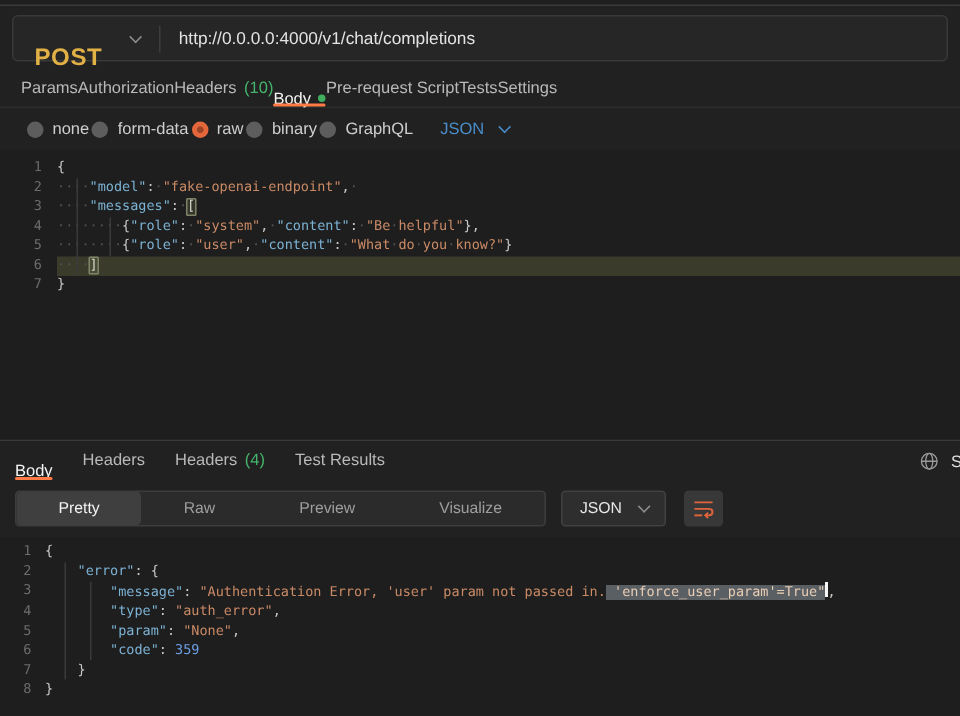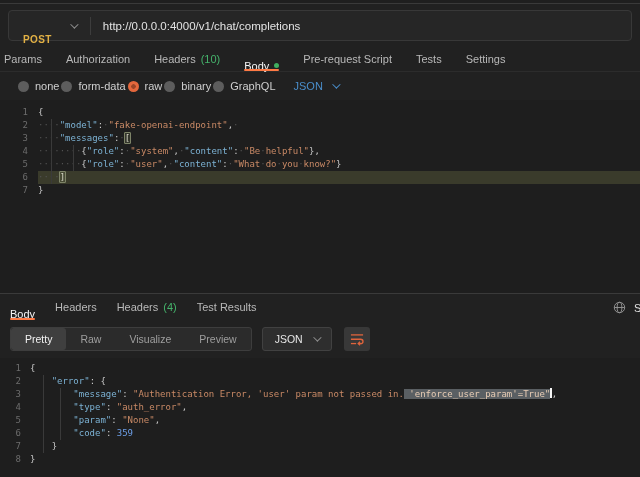--- a/index.html
+++ b/index.html
@@ -5,29 +5,29 @@
   * { margin:0; padding:0; box-sizing:border-box; }
   html,body { width:640px; height:477px; overflow:hidden; }
   body { background:#212121; font-family:"Liberation Sans", sans-serif; color:#cfcfcf; }
   .app { width:640px; height:477px; display:flex; flex-direction:column; }
   .top-strip { height:4px; background:#1f1f1f; border-bottom:1px solid #3a3a3a; }
 
   
   .url-bar { margin:6px 8px 5px; height:31px; background:#262626; border:1px solid #383838;
              border-radius:4px; display:flex; align-items:center; }
   .method { display:flex; align-items:center; gap:18px; padding:0 14px 0 14px; cursor:pointer; }
-  .method-label { color:#e2b145; font-size:10px; font-weight:bold; letter-spacing:.4px;margin-top:27px; }
+  .method-label { color:#e2b145; font-size:16px; font-weight:bold; letter-spacing:.4px;margin-top:27px; }
   .chev { width:6px; height:6px; border-right:1.5px solid #8f8f8f; border-bottom:1.5px solid #8f8f8f;
           transform:rotate(45deg) translateY(-2px); display:inline-block; }
   .chev.blue { border-color:#4a8ecb; }
   .vdiv { width:1px; height:18px; background:#3d3d3d; margin-right:12px; }
   .url { font-size:11.5px; color:#e3e3e3; flex:1; white-space:nowrap; overflow:hidden; }
 
   
-  .tabs { display:flex; align-items:stretch; gap:24px; padding:0 4px; height:26px; }
+  .tabs { display:flex; align-items:stretch; padding:0 14px; height:26px; }
   .req-tabs { border-bottom:1px solid #2c2c2c; }
   .tab { position:relative; display:flex; align-items:center; gap:5px; font-size:11px;
          color:#b9b9b9; cursor:pointer; white-space:nowrap; }
   .tab.active { color:#f5f5f5;margin-top:14px; }
   .tab.active::after { content:""; position:absolute; left:0; right:0; bottom:0; height:2px;
                        background:#ff7a45; border-radius:2px; }
   .count { color:#45b36b; font-size:11px; }
   .gdot { width:5px; height:5px; border-radius:50%; background:#3fae5f; display:inline-block; }
 
   
@@ -72,21 +72,21 @@
                    background:#212121; }
   .resp-tabs-row { height:27px; display:flex; align-items:stretch; }
   .resp-tabs { gap:20px; padding:0 10px; flex:1; }
   .resp-meta { display:flex; align-items:center; gap:8px; padding-right:0; }
   .globe { display:flex; align-items:center; cursor:pointer; }
   .status-clip { width:6px; overflow:hidden; font-size:11px; color:#e0e0e0; white-space:nowrap; }
 
   .toolbar { height:24px; margin:6px 10px 7px; display:flex; align-items:center; gap:10px; }
   .segmented { display:flex; align-items:stretch; height:24px; background:#2b2b2b;
                border:1px solid #3d3d3d; border-radius:3px; overflow:hidden; }
-  .seg { display:flex; align-items:center; padding:0 14px; font-size:10.5px; color:#9e9e9e;
+  .seg { display:flex; align-items:center; padding:0 28px; font-size:10.5px; color:#9e9e9e;
          cursor:pointer; }
   .seg.active { background:#3f3f3f; color:#f2f2f2; border-radius:3px; }
   .json-btn { display:flex; align-items:center; gap:10px; height:24px; padding:0 12px;
               background:#2e2e2e; border:1px solid #414141; border-radius:3px; cursor:pointer; }
   .json-btn span:first-child { font-size:10.5px; color:#e8e8e8; }
   .wrap-btn { width:26px; height:24px; background:#383838; border-radius:3px; display:flex;
               align-items:center; justify-content:center; cursor:pointer; margin-left:2px; }
 </style>
 </head>
 <body>
@@ -221,22 +221,22 @@
           </svg>
         </span>
         <span class="status-clip">S</span>
       </div>
     </div>
 
     <div class="toolbar">
       <div class="segmented">
           <div class="seg active">Pretty</div>
           <div class="seg">Raw</div>
+          <div class="seg">Preview</div>
           <div class="seg">Visualize</div>
-          <div class="seg">Preview</div>
         </div>
       <div class="json-btn">
         <span>JSON</span>
         <span class="chev"></span>
       </div>
       <div class="wrap-btn">
         <span style="display:flex;">
           <svg width="14" height="13" viewBox="0 0 16 15" fill="none" stroke="#e0643c" stroke-width="1.5">
             <path d="M1 2.2h14"></path>
             <path d="M1 7.2h11.2c3.6 0 3.6 5 0 5h-2.6"></path>

